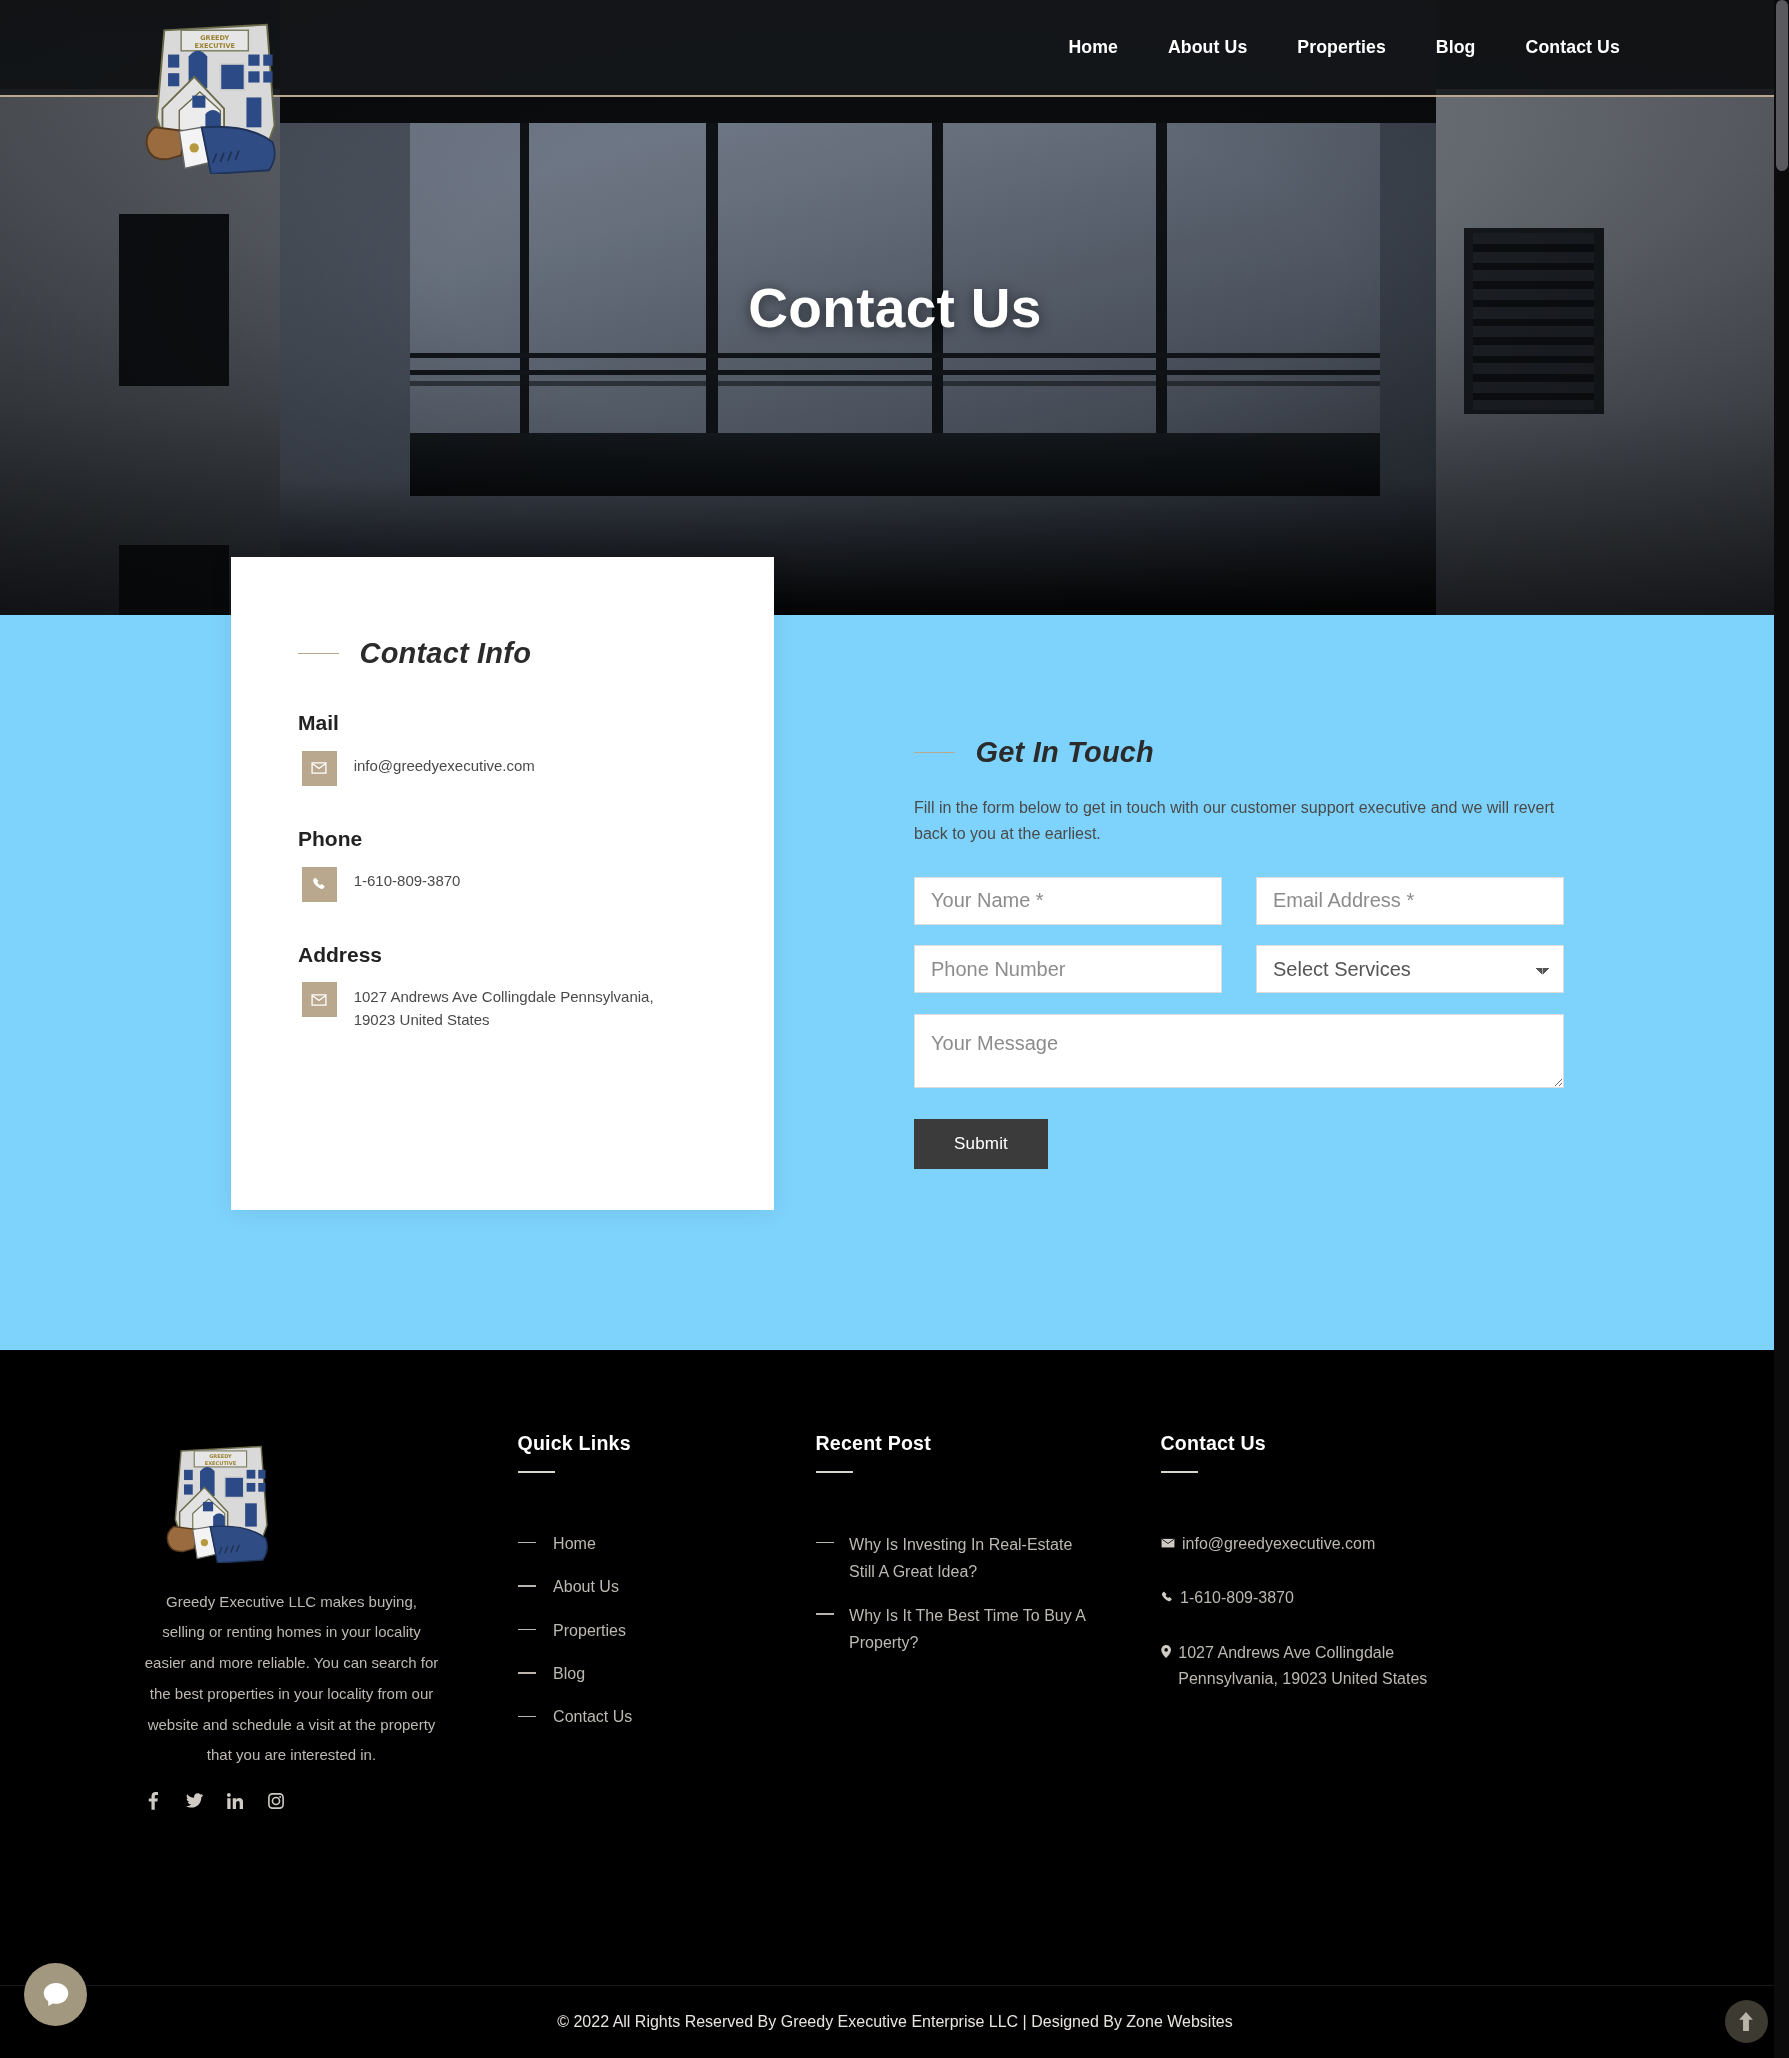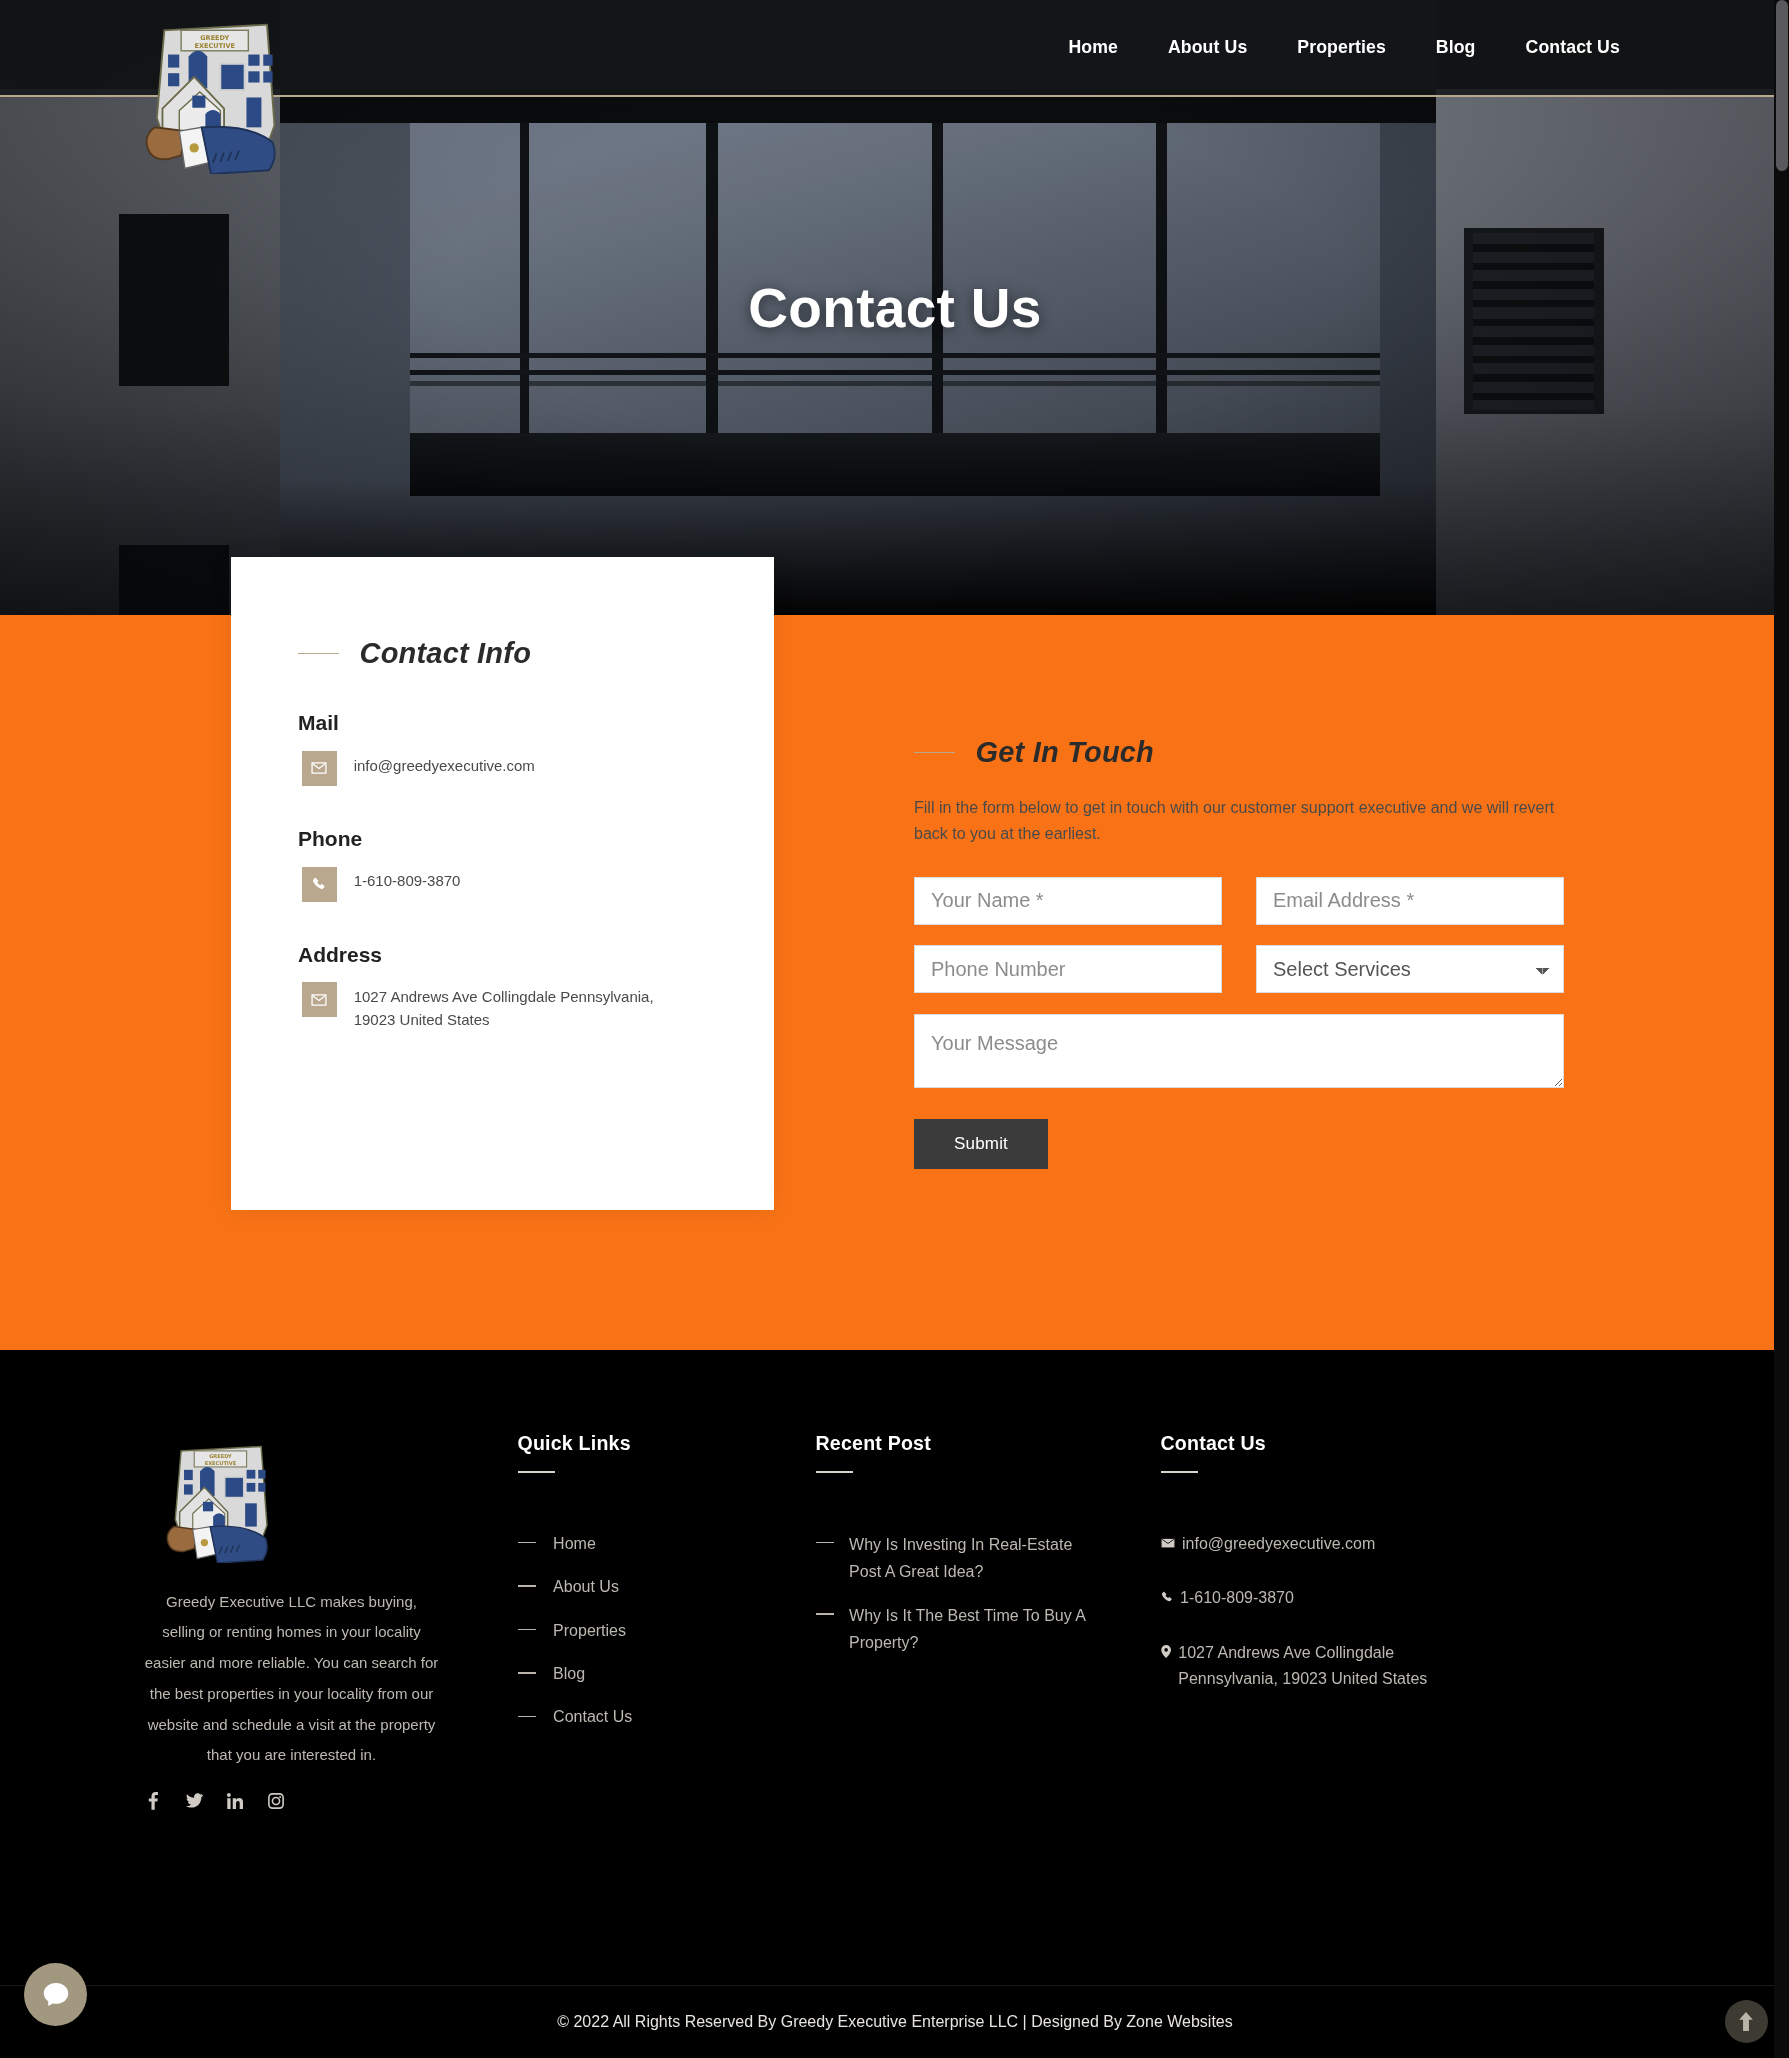--- a/index.html
+++ b/index.html
@@ -132,21 +132,21 @@
     letter-spacing: 0.3px;
     text-shadow: 0 1.9px 13px rgba(0,0,0,.55);
   }
 
   
   .main {
     position: absolute;
     top: 615px; left: 0;
     width: 1790px;
     height: 735px;
-    background: #f97316;
+    background: #7dd3fc;
   }
 
   .info-card {
     position: absolute;
     left: 231px;
     top: -58px;
     width: 543px;
     height: 653px;
     background: #ffffff;
     box-shadow: 0 1.9px 22.4px rgba(0,0,0,.08);
@@ -623,21 +623,21 @@
             </li>
         </ul>
       </div>
 
       <div class="fcol-posts">
         <div class="fhead">Recent Post</div>
         <span class="fhead-rule"></span>
         <ul class="plist">
           <li>
               <span class="ldash"></span>
-              <a href="#">Why Is Investing In Real-Estate Post A Great Idea?</a>
+              <a href="#">Why Is Investing In Real-Estate Still A Great Idea?</a>
             </li>
           <li>
               <span class="ldash"></span>
               <a href="#">Why Is It The Best Time To Buy A Property?</a>
             </li>
         </ul>
       </div>
 
       <div class="fcol-contact">
         <div class="fhead">Contact Us</div>

